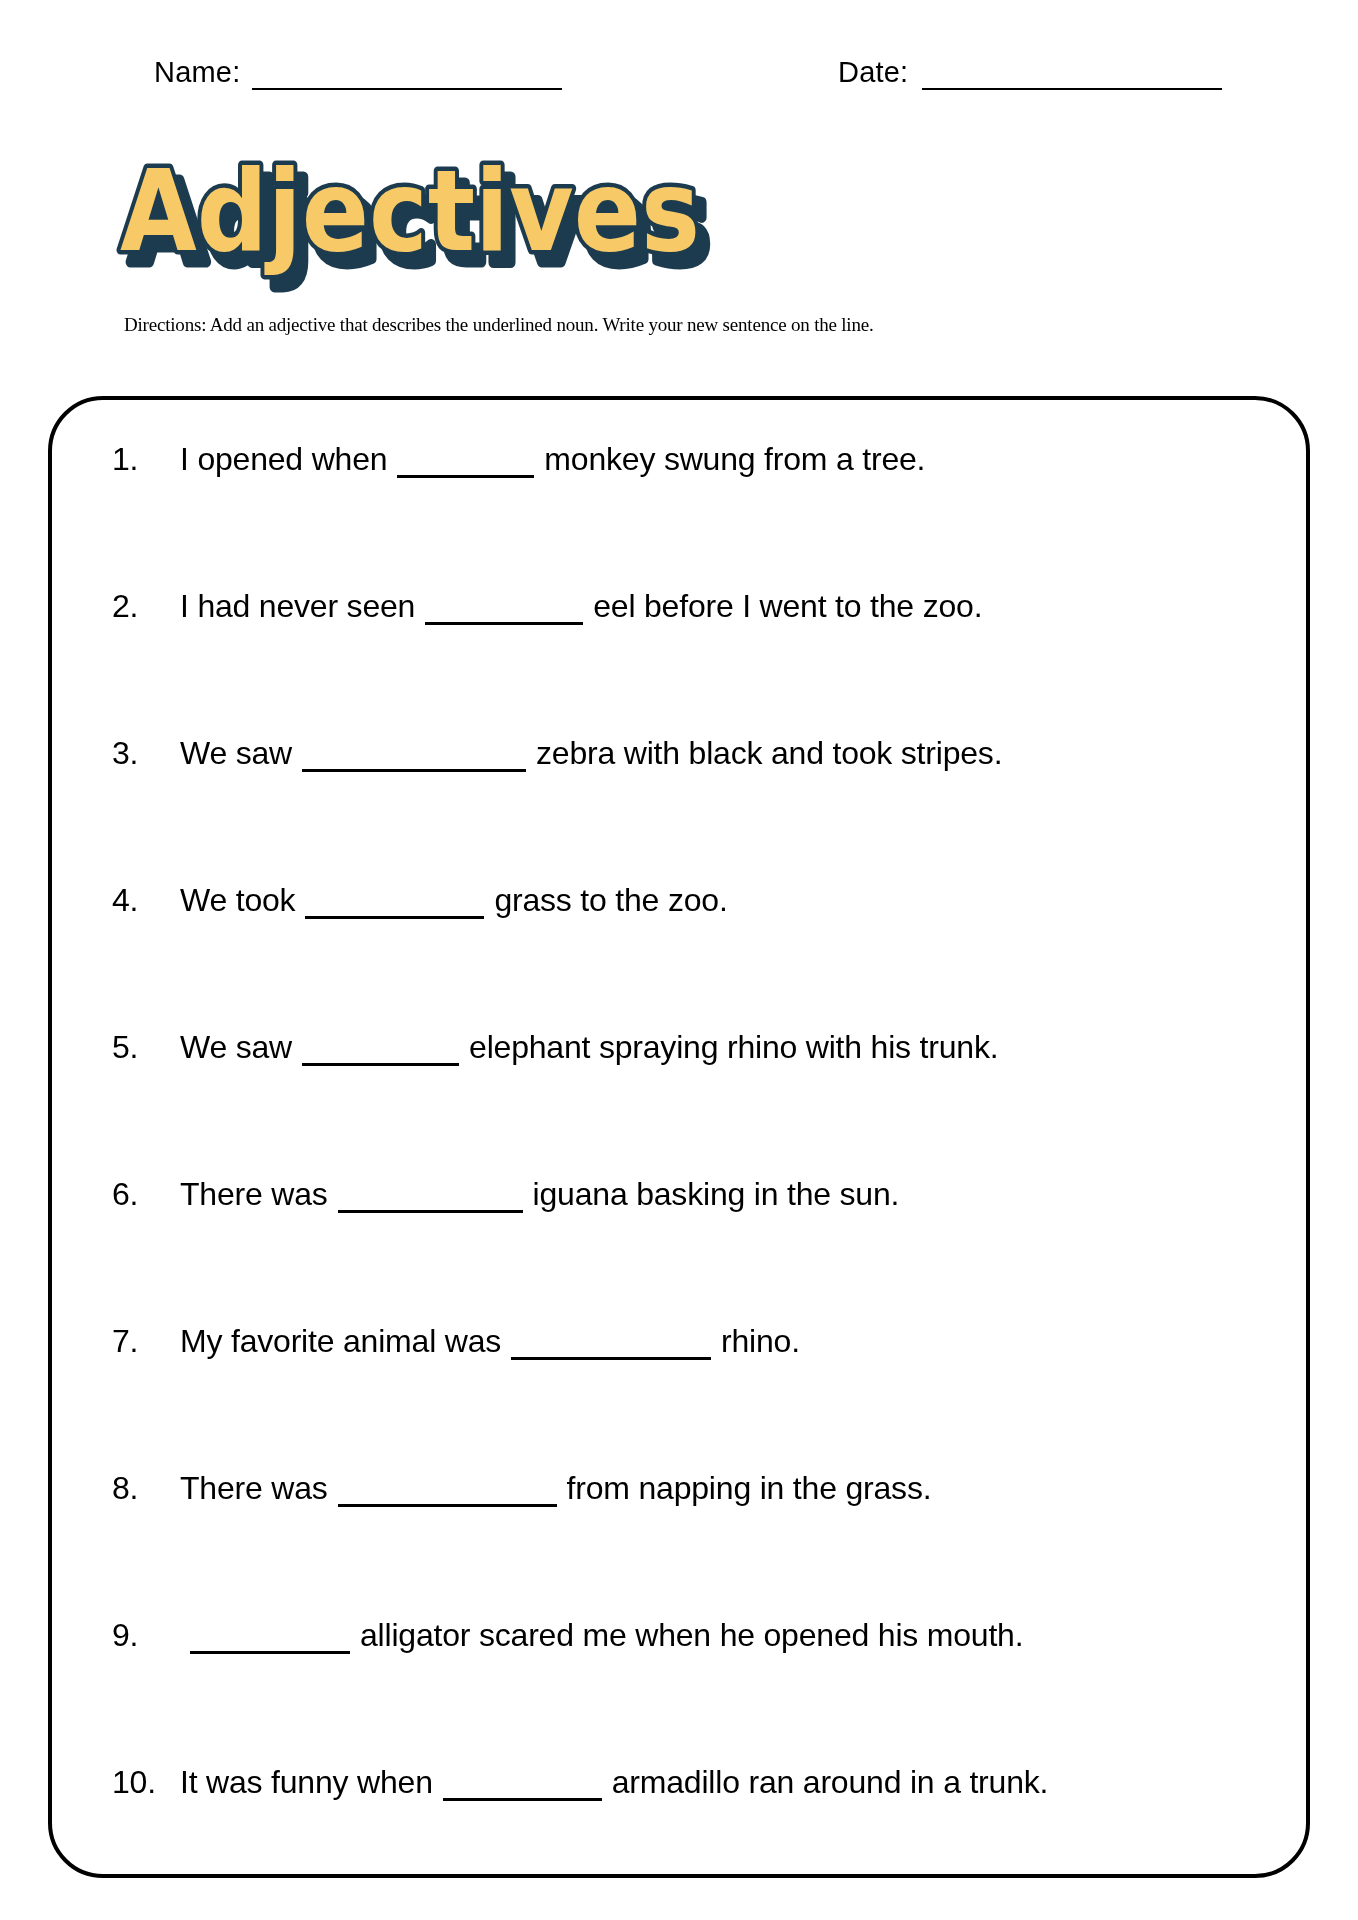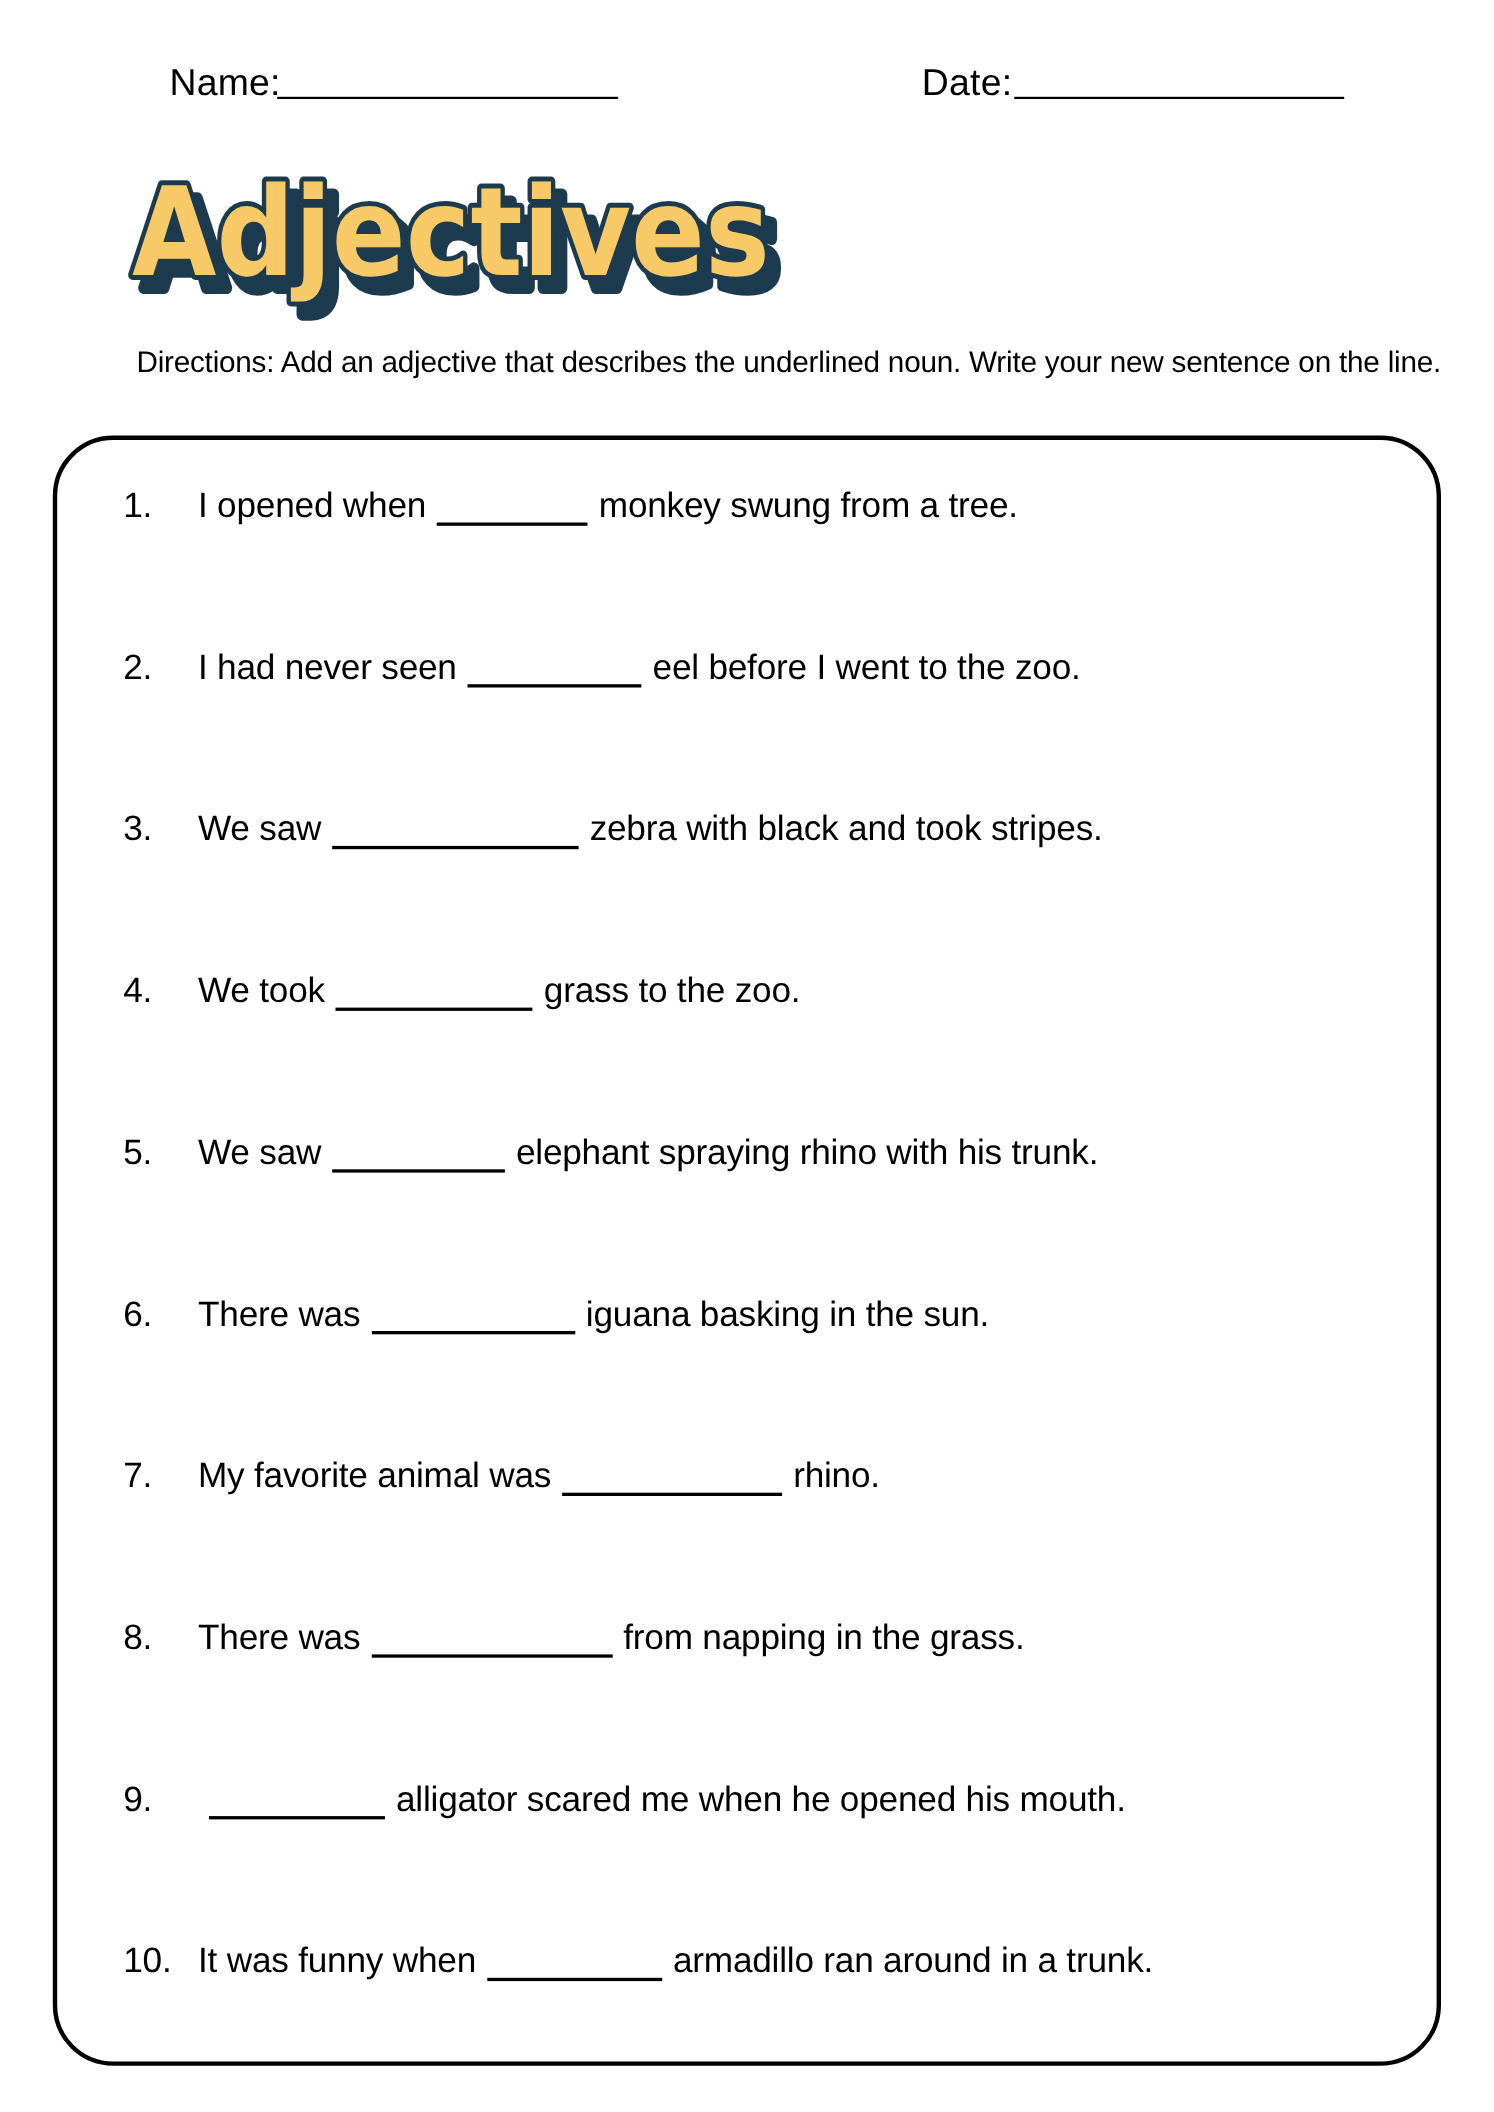--- a/index.html
+++ b/index.html
@@ -8,21 +8,21 @@
     width: 1358px; height: 1920px;
     position: relative;
     font-family: "Liberation Sans", sans-serif;
     color: #000000;
     overflow: hidden;
   }
 
   
   .meta-label {
     position: absolute;
-    font-size: 34px;
+    font-size: 29px;
     letter-spacing: 0.2px;
     text-align: right;
   }
   .meta-line {
     position: absolute;
     border-bottom: 2.5px solid #000;
     height: 0;
   }
   #name-label { left: 154px; top: 56px; }
   #name-line  { left: 252px; top: 88px; width: 310px; }
@@ -48,23 +48,24 @@
     stroke: #1d3b4e;
     stroke-width: 9;
     stroke-linejoin: round;
     paint-order: stroke fill;
   }
 
   
   .directions {
     position: absolute;
     left: 124px; top: 314px;
-    font-size: 27px;
+    font-size: 19px;
     letter-spacing: -0.2px;
     white-space: nowrap;
+    font-family: Liberation Serif, serif;
   }
 
   
   .sheet-box {
     position: absolute;
     left: 48px; top: 396px;
     width: 1262px; height: 1482px;
     border: 4px solid #000;
     border-radius: 55px;
     background: #fff;

